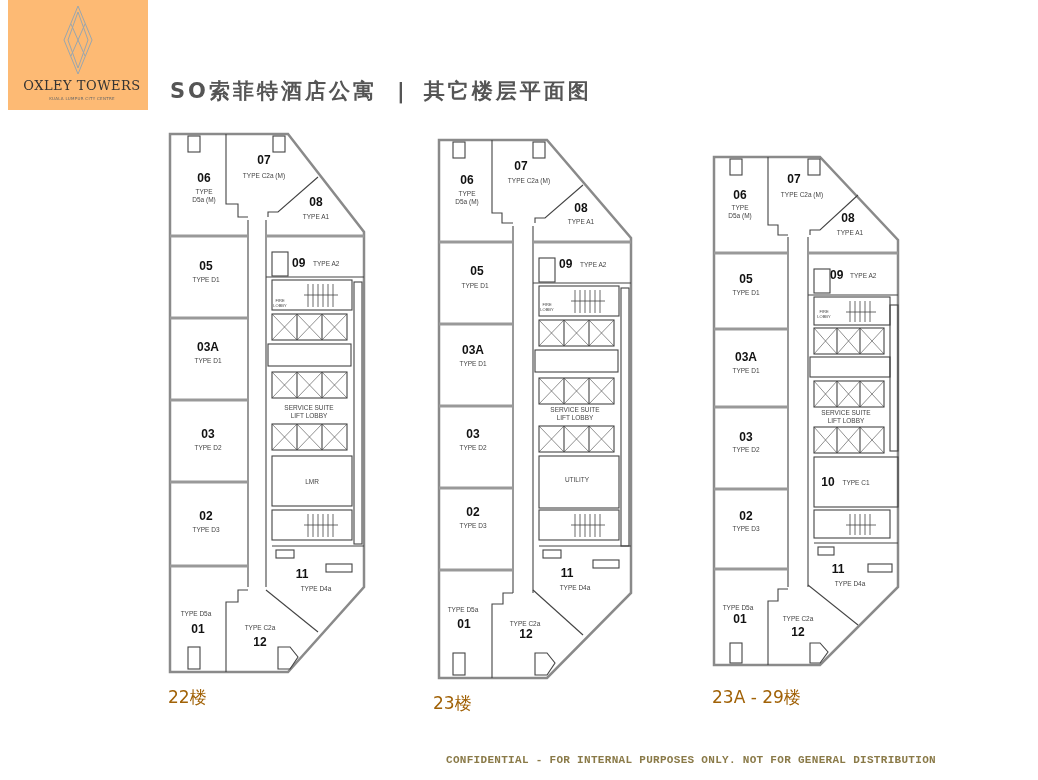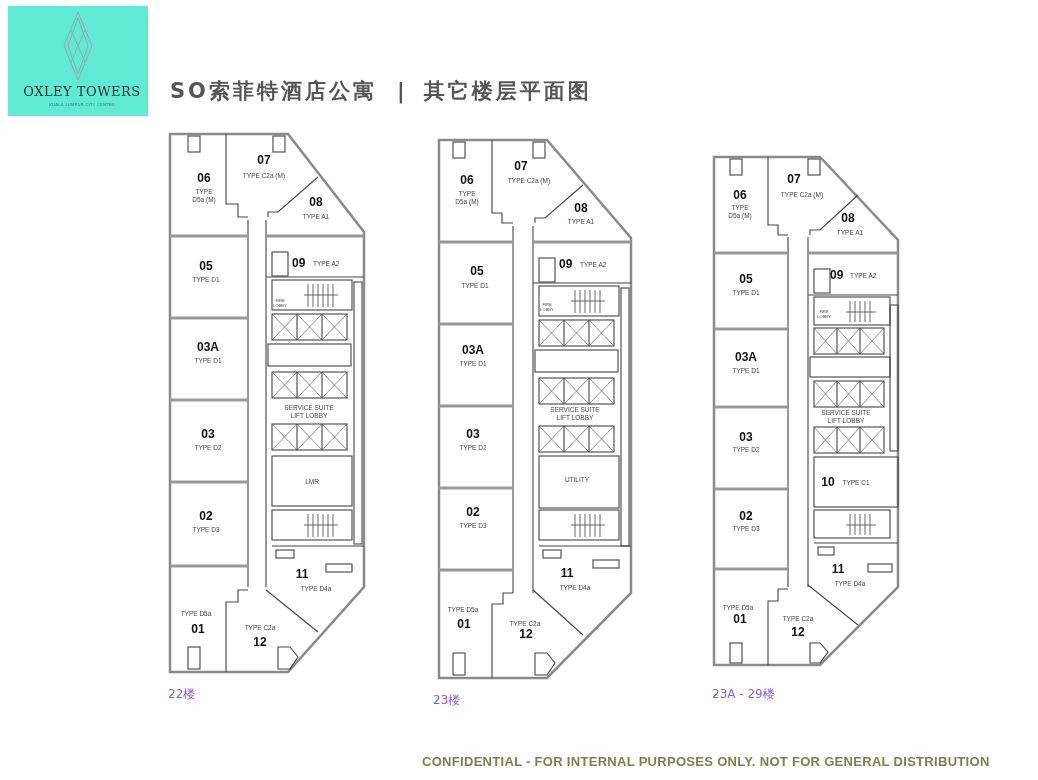--- a/index.html
+++ b/index.html
@@ -1,26 +1,26 @@
 <!DOCTYPE html>
 <html><head>
 <meta charset="utf-8">
 <style>
   html,body{margin:0;padding:0;background:#ffffff;}
   body{width:1038px;height:780px;position:relative;overflow:hidden;font-family:"DejaVu Sans","Liberation Sans",sans-serif;}
-  .logo{position:absolute;left:8px;top:6px;width:140px;height:110px;background:#5eead4;}
+  .logo{position:absolute;left:8px;top:0;width:140px;height:110px;background:#fdba74;}
   .logo svg{position:absolute;left:54px;top:4px;}
   .logo-name{position:absolute;left:0;top:78px;width:148px;text-align:center;font-family:"DejaVu Serif","Liberation Serif",serif;font-size:13px;letter-spacing:0.5px;color:#333;}
   .logo-sub{position:absolute;left:0;top:96px;width:148px;text-align:center;font-size:4px;color:#666;letter-spacing:0.3px;}
   .title{position:absolute;left:170px;top:77px;font-size:21px;color:#555;letter-spacing:3px;white-space:nowrap;font-weight:700;}
   .title .sep{margin:0 16px 0 20px;color:#555;}
   .plan{position:absolute;}
   .plan svg{display:block;}
-  .floor-label{position:absolute;font-size:12px;color:#8b5cf6;}
-  .footer{position:absolute;left:422px;top:754px;font-family:Liberation Sans, sans-serif;font-weight:bold;font-size:13px;color:#8a7a48;letter-spacing:0.3px;white-space:nowrap;}
+  .floor-label{position:absolute;font-size:17px;color:#a16207;}
+  .footer{position:absolute;left:446px;top:754px;font-family:Liberation Mono, monospace;font-weight:bold;font-size:11px;color:#8a7a48;letter-spacing:0.3px;white-space:nowrap;}
   svg text{font-family:"Liberation Sans","DejaVu Sans",sans-serif;}
   .unum{font-size:12px;font-weight:bold;fill:#111;}
   .utype{font-size:6.5px;fill:#444;}
   .ulabel{font-size:6.5px;fill:#444;}
 </style>
 </head>
 <body>
 
 <div class="logo">
   <svg width="32" height="72" viewBox="0 0 32 72">

